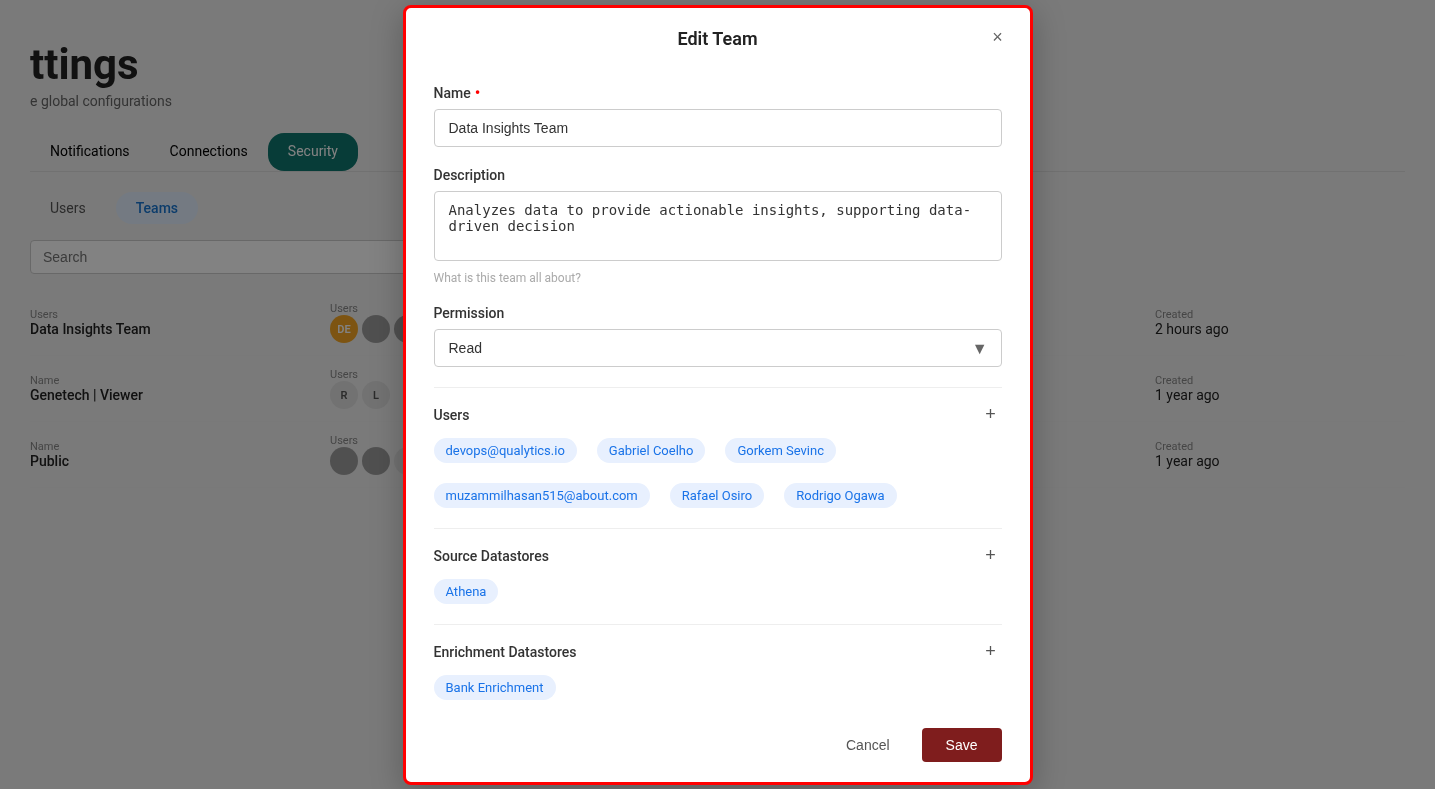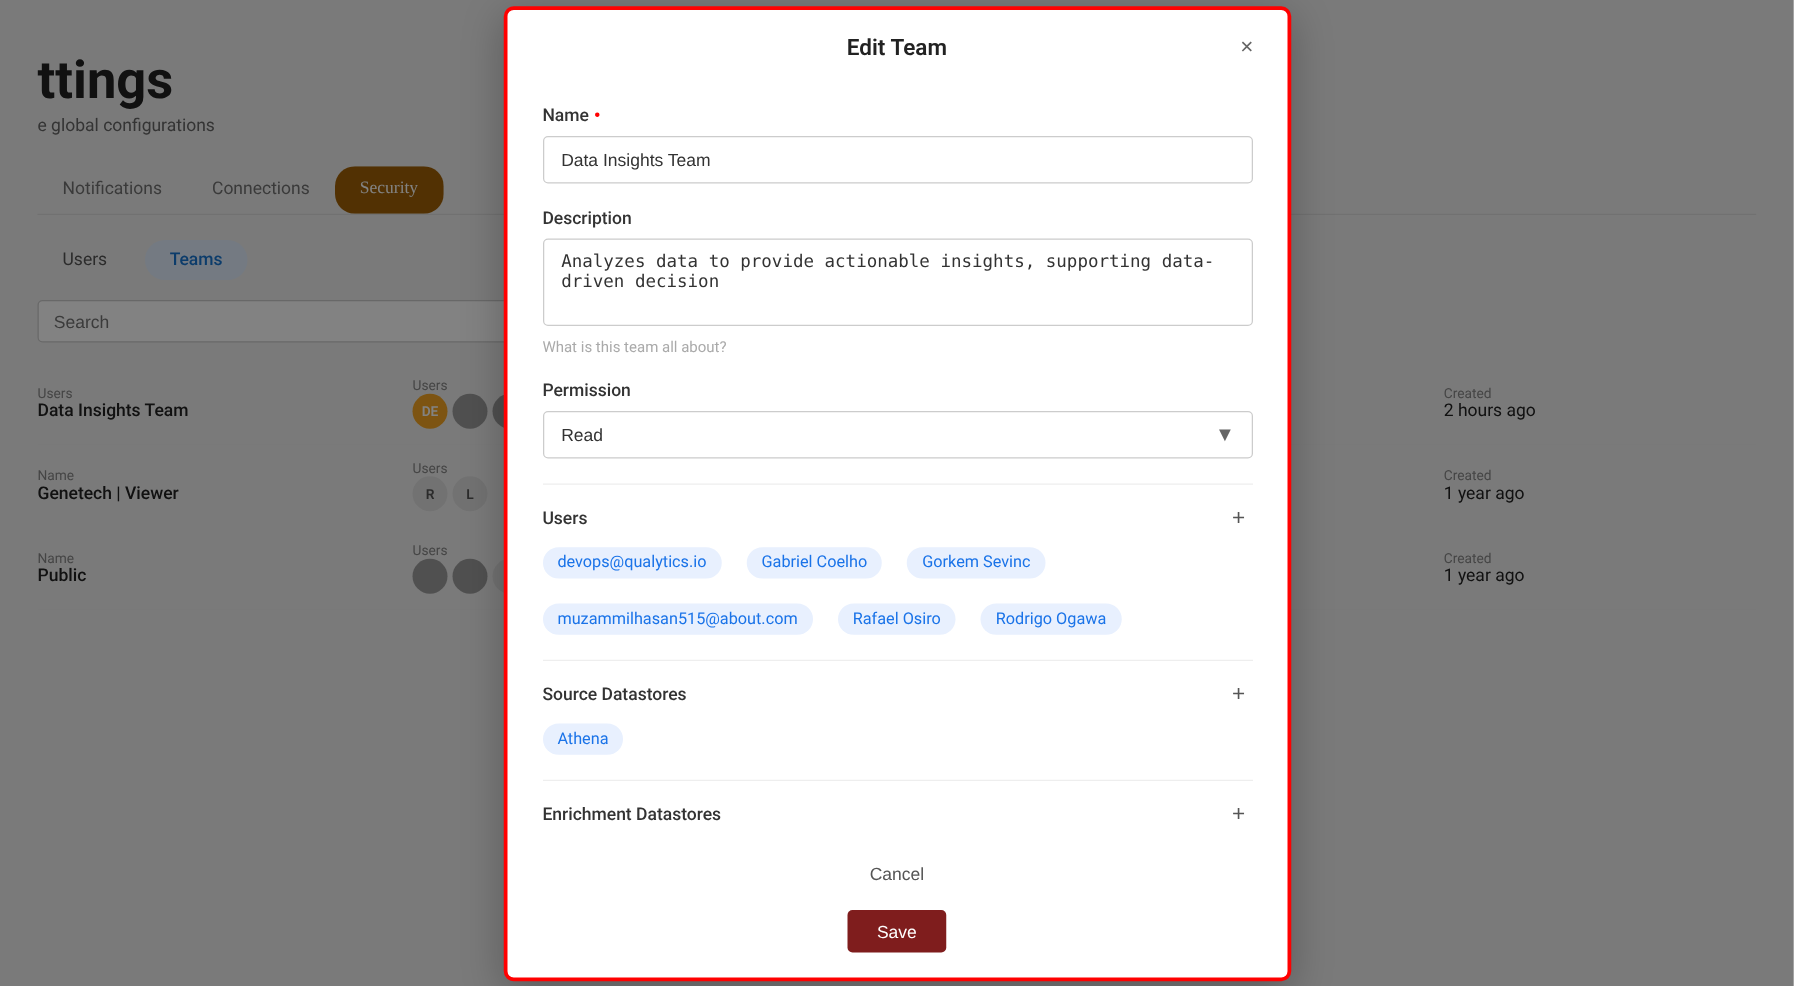--- a/index.html
+++ b/index.html
@@ -41,30 +41,29 @@
     .bg-tabs {
       display: flex;
       gap: 0;
       border-bottom: 1px solid #ddd;
       margin-bottom: 20px;
     }
 
     .bg-tab {
       padding: 10px 20px;
       font-size: 14px;
-      color: #737373;
+      color: #000000;
       cursor: pointer;
       border-bottom: 2px solid transparent;
     }
 
     .bg-tab.active {
-      background: #a16207;
+      background: #0f766e;
       color: white;
       border-radius: 16px;
-      font-family: Liberation Serif, serif;
     }
 
     .bg-user-tabs {
       display: flex;
       gap: 10px;
       margin-bottom: 16px;
     }
 
     .bg-user-tab {
       padding: 8px 20px;
@@ -318,21 +317,20 @@
       font-size: 13px;
       cursor: default;
     }
 
     .modal-footer {
       display: flex;
       align-items: center;
       justify-content: flex-end;
       padding: 16px 28px 20px;
       gap: 12px;
-      flex-direction: column;
     }
 
     .btn-cancel {
       padding: 9px 20px;
       border: none;
       background: none;
       font-size: 14px;
       color: #555;
       cursor: pointer;
       border-radius: 4px;

